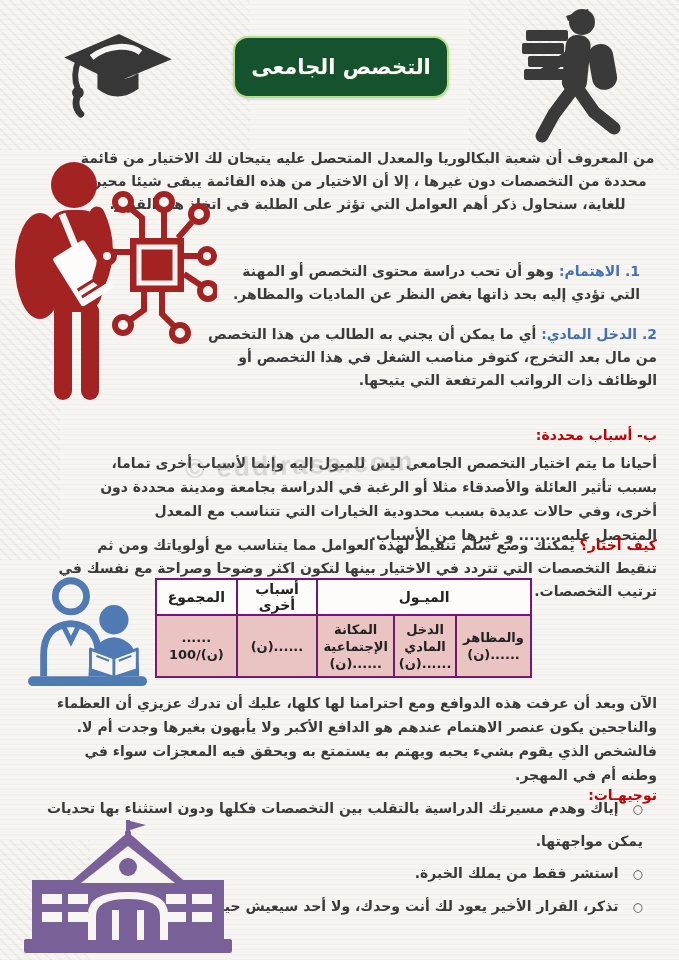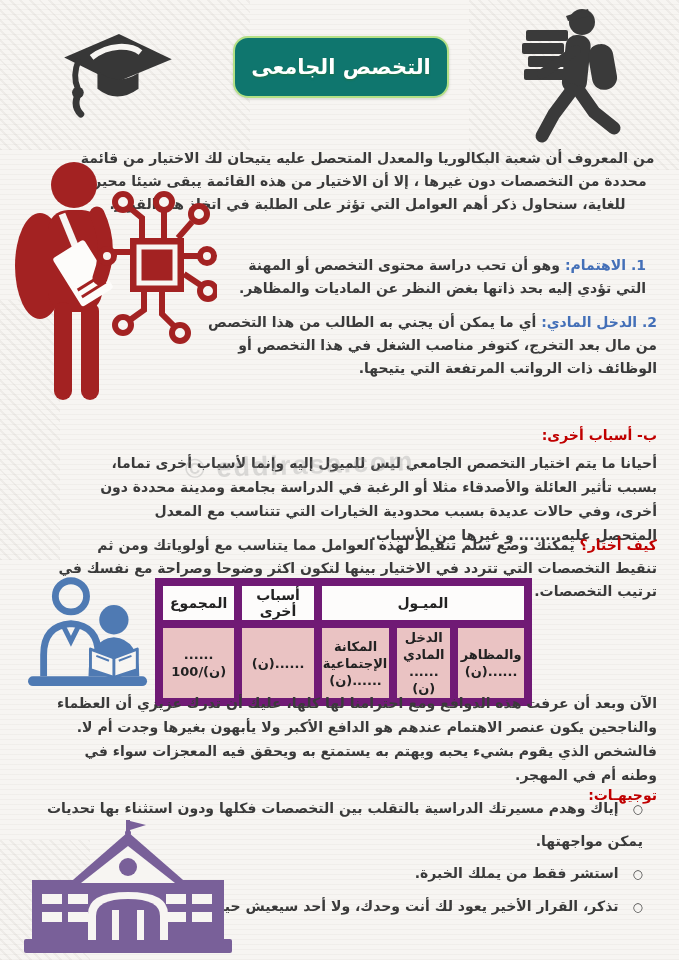--- a/index.html
+++ b/index.html
@@ -19,21 +19,21 @@
   .hatch.ml{left:0;top:300px;width:60px;height:260px;}
   .hatch.bl{left:0;top:840px;width:90px;height:120px;}
 
   .abs{position:absolute;}
   .txt{color:#3a3a3a;font-weight:bold;font-size:14px;line-height:23px;text-align:right;direction:rtl;}
   .red{color:#c00000;}
   .blue{color:#4470b8;}
 
   .title-badge{
     left:233px;top:36px;width:212px;height:58px;
-    background:#0f766e;border:2px solid #b4e085;border-radius:15px;
+    background:#14532d;border:2px solid #b4e085;border-radius:15px;
     display:flex;align-items:center;justify-content:center;
     color:#ffffff;font-weight:bold;font-size:21px;
     text-shadow:0 1px 2px rgba(60,110,20,0.45);
     box-shadow:0 1px 3px rgba(0,0,0,0.15);
   }
 
   .p-intro{left:78px;top:133px;right:22px;text-align:center;}
   .h-a{right:22px;top:212px;}
   .list-a{right:22px;top:243px;left:205px;}
   .h-b{right:22px;top:410px;}
@@ -48,21 +48,21 @@
   .watermark{
     left:185px;top:450px;font-size:27px;font-weight:bold;letter-spacing:2px;
     color:rgba(150,150,150,0.30);transform:rotate(-2deg);font-family:"Liberation Sans",sans-serif;
   }
 
   table.score{
     position:absolute;left:155px;top:578px;width:377px;height:100px;
     border-collapse:collapse;direction:rtl;table-layout:fixed;
     font-family:"DejaVu Sans",sans-serif;
   }
-  table.score td,table.score th{border:8px solid #701a75;padding:1px 2px;text-align:center;vertical-align:middle;}
+  table.score td,table.score th{border:2px solid #701a75;padding:1px 2px;text-align:center;vertical-align:middle;}
   table.score th{background:#fdfcfb;color:#222;font-size:14px;font-weight:bold;height:22px;}
   table.score td{background:#eac3c3;color:#222;font-size:13px;font-weight:bold;}
   .cell-title{display:block;line-height:17px;}
   .cell-value{display:block;line-height:17px;}
 
   .email-badge{
     left:464px;top:884px;width:203px;height:38px;
     background:#4e81b8;border-radius:8px;
     display:flex;align-items:center;justify-content:center;
     color:#fff;font-weight:bold;font-size:15px;
@@ -154,25 +154,25 @@
         <circle cx="196" cy="139" r="8"></circle>
         <circle cx="168" cy="181" r="8"></circle>
         <circle cx="111" cy="173" r="8"></circle>
         <circle cx="95" cy="104" r="7"></circle>
       </g>
     </svg>
   </span>
 
 
   <div class="abs txt list-a">
-    <p style="margin:11px;"><span class="blue">1. الاهتمام:</span><span> وهو أن تحب دراسة محتوى التخصص أو المهنة التي تؤدي إليه بحد ذاتها بغض النظر عن الماديات والمظاهر.</span></p>
+    <p style="margin:17px;"><span class="blue">1. الاهتمام:</span><span> وهو أن تحب دراسة محتوى التخصص أو المهنة التي تؤدي إليه بحد ذاتها بغض النظر عن الماديات والمظاهر.</span></p>
     <p style="margin:0;"><span class="blue">2. الدخل المادي:</span><span> أي ما يمكن أن يجني به الطالب من هذا التخصص من مال بعد التخرج، كتوفر مناصب الشغل في هذا التخصص أو الوظائف ذات الرواتب المرتفعة التي يتيحها.</span></p>
   </div>
 
-  <p class="abs txt red h-b">ب- أسباب أخرى:</p>
+  <p class="abs txt red h-b">ب- أسباب محددة:</p>
   <p class="abs txt p-b">أحيانا ما يتم اختيار التخصص الجامعي ليس للميول إليه وإنما لأسباب أخرى تماما، بسبب تأثير العائلة والأصدقاء مثلا أو الرغبة في الدراسة بجامعة ومدينة محددة دون أخرى، وفي حالات عديدة بسبب محدودية الخيارات التي تتناسب مع المعدل المتحصل عليه........ و غيرها من الأسباب.</p>
 
   <div class="abs watermark">© eddirasa.com</div>
 
   <p class="abs txt p-how"><span class="red">كيف أختار؟</span><span> يمكنك وضع سلم تنقيط لهذه العوامل مما يتناسب مع أولوياتك ومن ثم تنقيط التخصصات التي تتردد في الاختيار بينها لتكون اكثر وضوحا وصراحة مع نفسك في ترتيب التخصصات.</span></p>
 
   <span class="abs icon" style="left:28px;top:568px;">
     <svg width="122" height="124" viewBox="0 0 125 125">
       <rect x="0" y="110" width="122" height="10" rx="5" fill="#4f7ab3"></rect>
       <circle cx="44" cy="28" r="16" fill="none" stroke="#4f7ab3" stroke-width="7"></circle>

